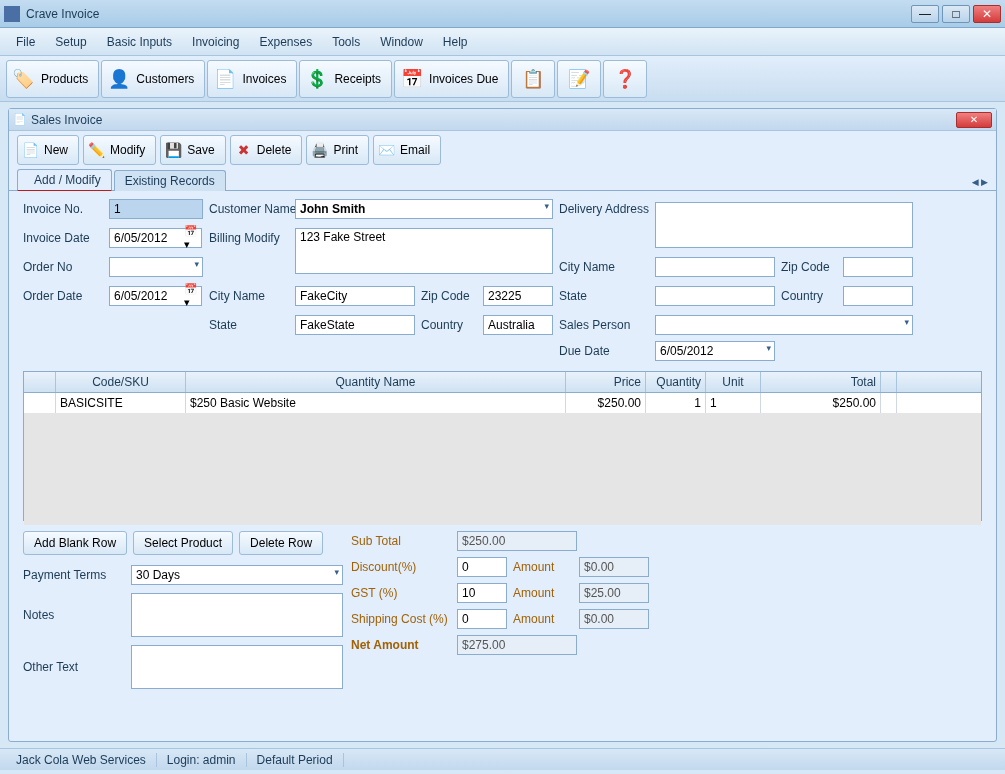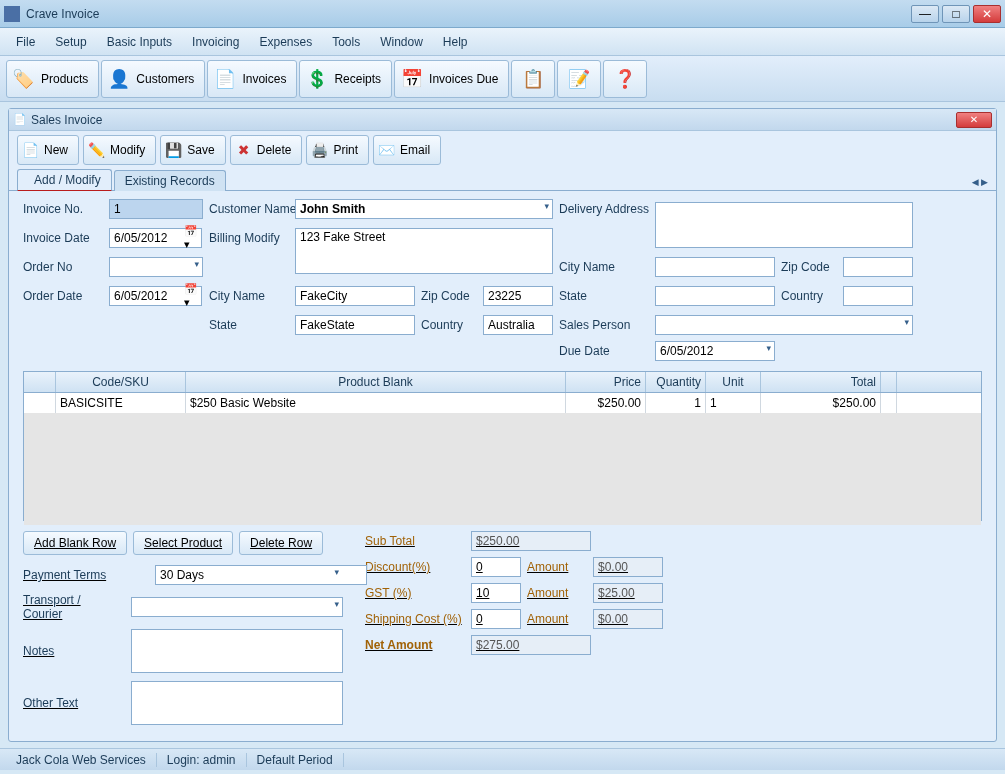--- a/index.html
+++ b/index.html
@@ -59,21 +59,21 @@
 
 .prodgrid { margin-top: 10px; border: 1px solid #8aadcf; height: 150px; background: #e5e5e5; }
 .pg-head { display: grid; grid-template-columns: 32px 130px 380px 80px 60px 55px 120px 16px; background: linear-gradient(#e9f2fb,#cfe2f3); border-bottom: 1px solid #8aadcf; }
 .pg-head div { border-right: 1px solid #a9c5de; padding: 3px 4px; color: #1b3b57; font-size: 12px; text-align: center; }
 .pg-row { display: grid; grid-template-columns: 32px 130px 380px 80px 60px 55px 120px 16px; background: #fff; }
 .pg-row div { border-right: 1px solid #d0d8e0; padding: 3px 4px; font-size: 12px; }
 .pg-row .num { text-align: right; }
 .pg-scroll { background: #e5e5e5; height: 112px; }
 
 
-.bottomrow { display: flex; gap: 22px; margin-top: 10px; text-decoration: underline; }
+.bottomrow { display: flex; gap: 8px; margin-top: 10px; }
 .leftcol { width: 320px; }
 .rightcol { flex: 1; }
 .btnrow { display: flex; gap: 6px; margin-bottom: 10px; }
 .btnrow button { height: 24px; padding: 0 10px; background: linear-gradient(#f5faff,#d8e8f6); border: 1px solid #9bbbd8; border-radius: 3px; }
 
 .fieldrow { display: flex; align-items: center; gap: 8px; margin-bottom: 8px; }
 .fieldrow .flbl { width: 100px; color: #1b3b57; }
 .fieldrow .ffld { flex: 1; }
 .tallbox { height: 44px; border: 1px solid #8aadcf; background: #fff; }
 
@@ -243,21 +243,21 @@
       <span class="lbl">Due Date</span>
       <div class="dropdown"><input class="fld" style="width: 100%;" value="6/05/2012"></div>
       <span></span>
         <span></span>
     </div>
 
     <div class="prodgrid">
       <div class="pg-head">
         <div></div>
         <div>Code/SKU</div>
-        <div>Product Blank</div>
+        <div>Quantity Name</div>
         <div style="text-align:right">Price</div>
         <div style="text-align:right">Quantity</div>
         <div>Unit</div>
         <div style="text-align:right">Total</div>
         <div></div>
       </div>
       <div class="pg-row">
         <div></div>
         <div>BASICSITE</div>
         <div>$250 Basic Website</div>
@@ -272,25 +272,21 @@
 
     <div class="bottomrow">
       <div class="leftcol">
         <div class="btnrow">
           <button>Add Blank Row</button>
           <button>Select Product</button>
           <button>Delete Row</button>
         </div>
         <div class="fieldrow">
           <span class="flbl">Payment Terms</span>
-          <div class="dropdown ffld"><input class="fld" style="width: 100%; margin-left: 24px;" value="30 Days"></div>
-        </div>
-        <div class="fieldrow">
-          <span class="flbl">Transport / Courier</span>
-          <div class="dropdown ffld"><input class="fld" style="width: 100%;"></div>
+          <div class="dropdown ffld"><input class="fld" style="width: 100%;" value="30 Days"></div>
         </div>
         <div class="fieldrow">
           <span class="flbl">Notes</span>
           <div class="tallbox ffld"></div>
         </div>
         <div class="fieldrow">
           <span class="flbl">Other Text</span>
           <div class="tallbox ffld"></div>
         </div>
       </div>

